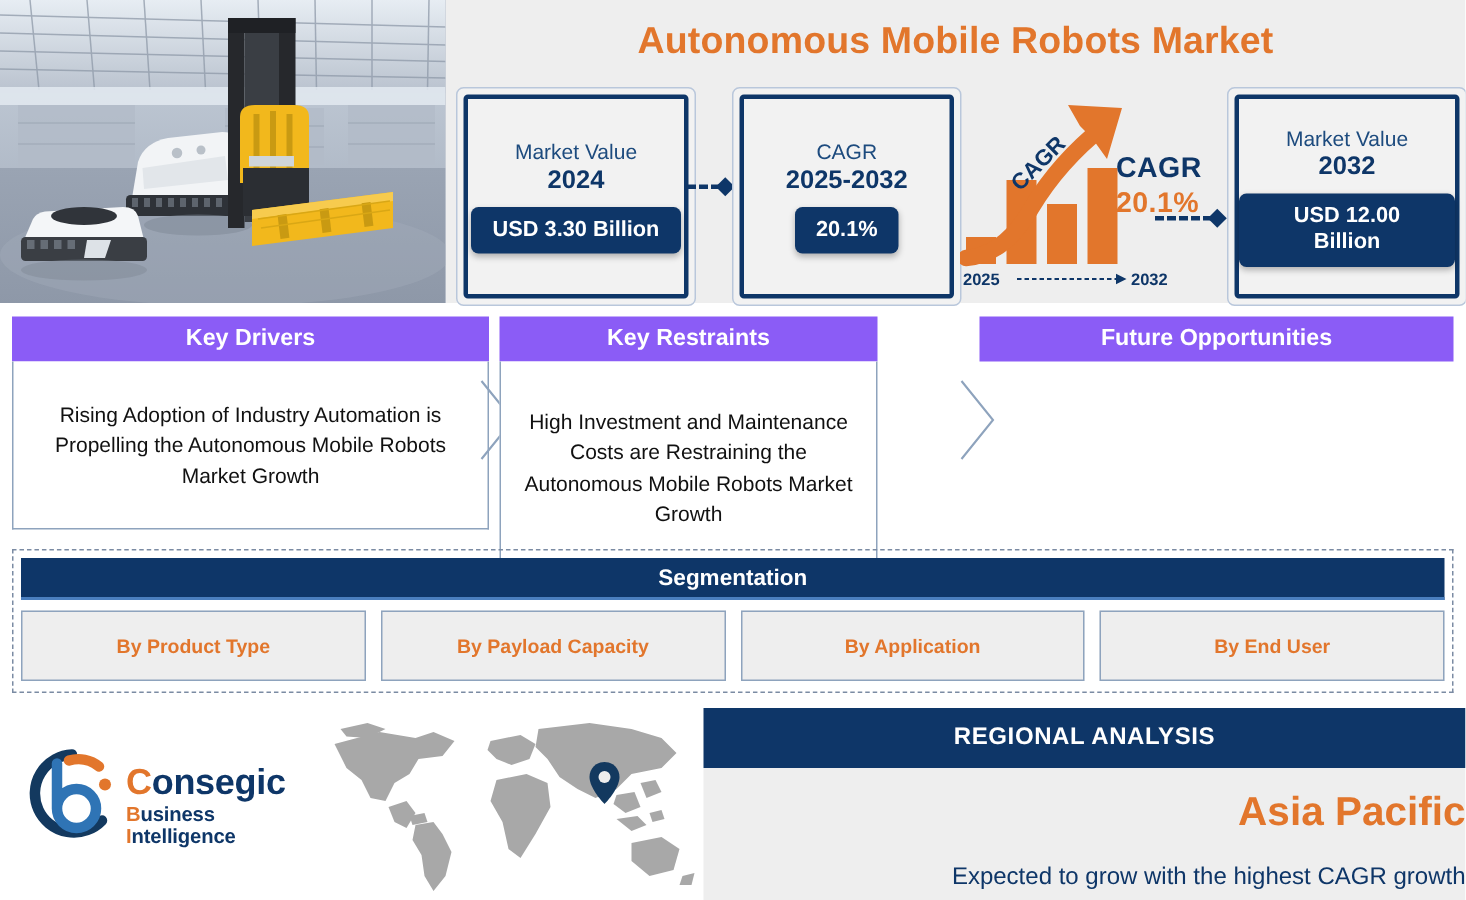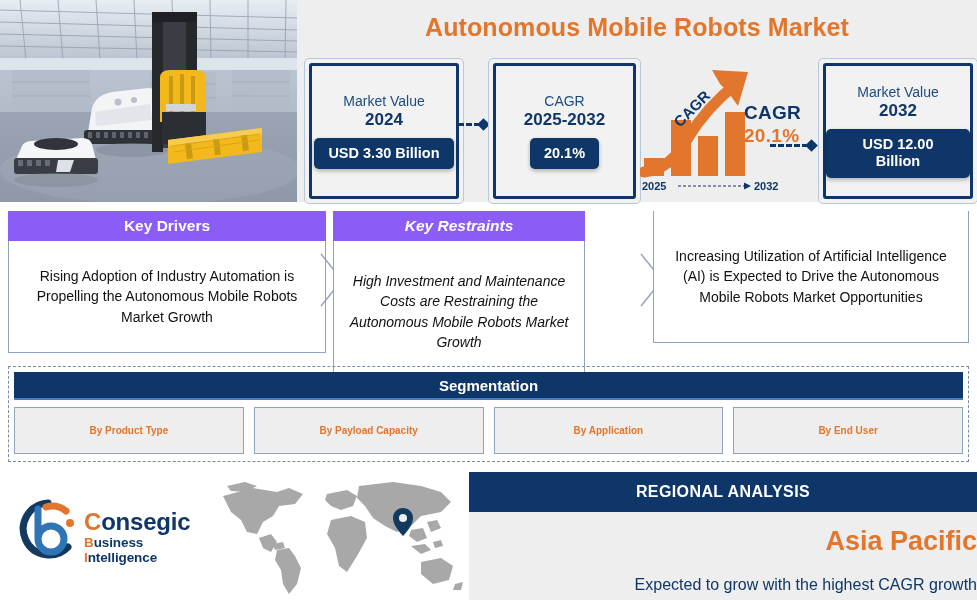--- a/index.html
+++ b/index.html
@@ -63,21 +63,21 @@
     background:#8b5cf6;color:#fff;font-size:15.5px;font-weight:bold;
     height:30px;display:flex;align-items:center;justify-content:center;
   }
   .panel-body{
     background:#fff;border:1px solid #8ea3bd;border-top:none;
     box-sizing:border-box;display:flex;align-items:center;justify-content:center;
     text-align:center;color:#111;font-size:14px;line-height:1.45;padding:8px 12px;
   }
   .p1{left:8px;top:211px;width:318px;}
   .p1 .panel-body{height:112px;}
-  .p2{left:333px;top:211px;width:252px;font-style:italic;}
+  .p2{left:333px;top:211px;width:252px;}
   .p2 .panel-body{height:142px;}
   .p3{left:653px;top:211px;width:316px;}
   .p3 .panel-body{height:132px;}
 
   .chev{position:absolute;width:24px;height:54px;}
   .chev1{left:320px;top:253px;}
   .chev2{left:640px;top:253px;}
 
   
   .seg-wrap{
@@ -86,21 +86,21 @@
   }
   .seg-head{
     background:#0e3668;color:#fff;height:26px;border-bottom:2px solid #4a7fbf;
     display:flex;align-items:center;justify-content:center;
     font-size:15px;font-weight:bold;
   }
   .seg-cards{display:flex;gap:10px;margin-top:7px;}
   .seg-card{
     flex:1;height:45px;background:#eeeeee;border:1px solid #8ea3bd;
     display:flex;align-items:center;justify-content:center;
-    color:#e2762c;font-size:10px;font-weight:bold;
+    color:#e2762c;font-size:13px;font-weight:bold;
   }
 
   
   .logo{position:absolute;left:14px;top:497px;width:200px;height:70px;}
   .logo-mark{position:absolute;left:0;top:0;width:70px;height:66px;}
   .logo-text{position:absolute;left:70px;top:12px;}
   .logo-text .l1{font-size:24px;font-weight:bold;color:#0e3668;line-height:1.05;letter-spacing:-.2px;}
   .logo-text .l1 .o{color:#e2762c;}
   .logo-text .l2{font-size:13.5px;font-weight:bold;color:#0e3668;line-height:1.1;margin-top:2px;letter-spacing:-.1px;}
   .logo-text .l2 .o{color:#e2762c;}
@@ -314,21 +314,21 @@
     <div class="panel-body">High Investment and Maintenance Costs are Restraining the Autonomous Mobile Robots Market Growth</div>
   </div>
 
   <div class="chev chev2">
     <svg width="24" height="54" viewBox="0 0 24 54">
       <path d="M1 1 L22 27 L1 53" fill="none" stroke="#8ea3bd" stroke-width="1.4"></path>
     </svg>
   </div>
 
   <div class="panel p3">
-    <div class="panel-body">Increasing Utilization of Artificial Intelligence (AI) is Expected to Drive the Autonomous Mobile Robots Market Opportunities</div>
+    <div class="panel-head">Future Opportunities</div>
   </div>
 
   <div class="seg-wrap">
     <div class="seg-head">Segmentation</div>
     <div class="seg-cards">
       <div class="seg-card">By Product Type</div>
       <div class="seg-card">By Payload Capacity</div>
       <div class="seg-card">By Application</div>
       <div class="seg-card">By End User</div>
     </div>

